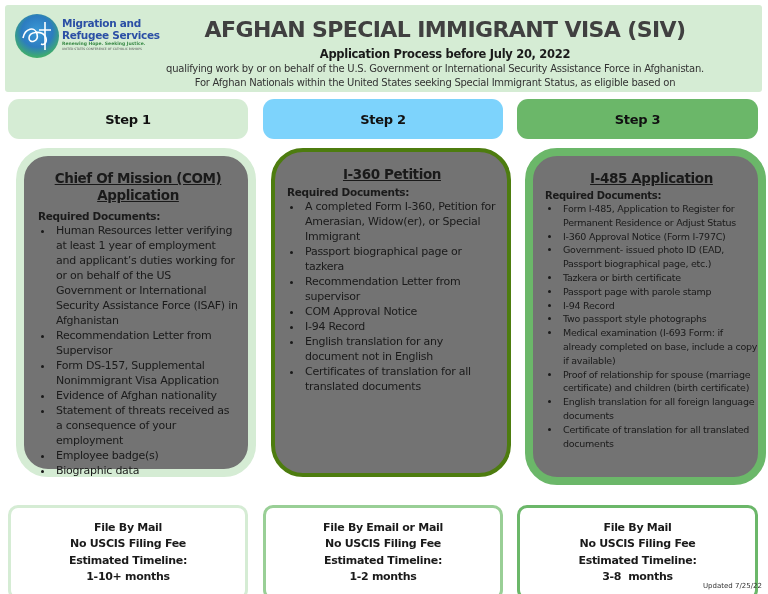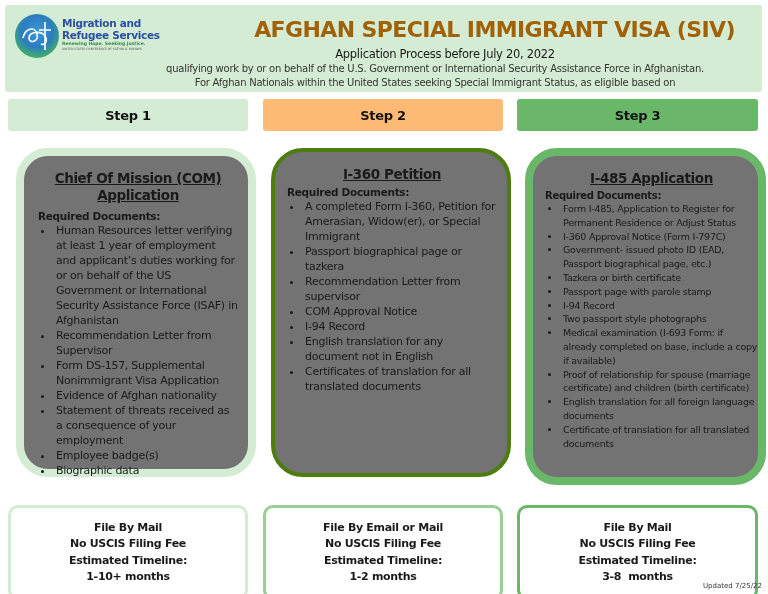--- a/index.html
+++ b/index.html
@@ -5,24 +5,24 @@
   html,body{margin:0;padding:0;}
   body{width:768px;height:594px;background:#ffffff;position:relative;overflow:hidden;
        font-family:"DejaVu Sans","Liberation Sans",sans-serif;color:#1a1a1a;}
   .header{position:absolute;left:5px;top:5px;width:757px;height:87px;background:#d5ecd4;border-radius:3px;}
   .logo{position:absolute;left:10px;top:9px;width:44px;height:44px;border-radius:50%;
         background:radial-gradient(circle at 50% 40%,#3a9ad6 0%,#2c7cc0 45%,#3fae6b 75%,#62b84a 100%);}
   .logo svg{position:absolute;left:0;top:0;}
   .org{position:absolute;left:57px;top:12px;color:#2b4fa5;font-weight:bold;font-size:10.5px;line-height:12px;letter-spacing:-0.3px;}
   .org .tag{font-size:4.5px;line-height:6px;color:#3a8a47;font-weight:bold;letter-spacing:0;}
   .org .sub{font-size:3px;line-height:4px;color:#555;font-weight:normal;letter-spacing:0;}
-  .title{position:absolute;left:150px;width:580px;top:12px;text-align:right;font-size:22px;font-weight:bold;letter-spacing:-0.6px;color:#a16207;}
-  .subtitle{position:absolute;left:150px;width:580px;top:42px;text-align:center;font-size:11.5px;font-weight:normal;letter-spacing:-0.3px;}
+  .title{position:absolute;left:150px;width:580px;top:12px;text-align:center;font-size:22px;font-weight:bold;letter-spacing:-0.6px;color:#404040;}
+  .subtitle{position:absolute;left:150px;width:580px;top:42px;text-align:center;font-size:11.5px;font-weight:bold;letter-spacing:-0.3px;}
   .desc{position:absolute;left:120px;width:620px;top:57px;text-align:center;font-size:10px;line-height:13.5px;color:#333;letter-spacing:-0.25px;}
-  .step{position:absolute;top:99px;height:32px;border-radius:3px;display:flex;align-items:center;justify-content:center;
+  .step{position:absolute;top:99px;height:40px;border-radius:11px;display:flex;align-items:center;justify-content:center;
         font-weight:bold;font-size:13px;letter-spacing:-0.3px;color:#111;}
   .card{position:absolute;top:148px;height:329px;border-radius:32px;background:#737373;box-sizing:border-box;margin-left:8px;}
   .card-title{text-align:center;font-weight:bold;font-size:13.5px;line-height:17px;text-decoration:underline;letter-spacing:-0.4px;margin-top:14px;}
   .req{font-weight:bold;font-size:10.5px;margin-top:6px;letter-spacing:-0.3px;}
   ul{margin:1px 0 0 0;padding-left:16px;font-size:11px;line-height:15px;letter-spacing:-0.25px;}
   li{padding-left:2px;}
   .small ul{font-size:9.5px;line-height:13.8px;}
   .small .req{font-size:10px;}
   .footer-box{position:absolute;top:505px;height:95px;border-radius:10px;background:#fff;box-sizing:border-box;
       display:flex;flex-direction:column;align-items:center;justify-content:center;font-weight:bold;font-size:11px;line-height:16.5px;letter-spacing:-0.3px;}
@@ -46,21 +46,21 @@
   </div>
   <div class="title">AFGHAN SPECIAL IMMIGRANT VISA (SIV)</div>
   <div class="subtitle">Application Process before July 20, 2022</div>
   <div class="desc">
     <div>qualifying work by or on behalf of the U.S. Government or International Security Assistance Force in Afghanistan.</div>
     <div>For Afghan Nationals within the United States seeking Special Immigrant Status, as eligible based on</div>
   </div>
 </div>
 
 <div class="step" style="left:8px;width:240px;background:#d5ecd4;">Step 1</div>
-<div class="step" style="left:263px;width:240px;background:#fdba74;">Step 2</div>
+<div class="step" style="left:263px;width:240px;background:#7dd3fc;">Step 2</div>
 <div class="step" style="left:517px;width:241px;background:#6bb769;">Step 3</div>
 
 <div class="card" style="left:8px;width:240px;border:8px solid #d5ecd4;padding:0 10px 0 14px;">
   <div class="card-title">
     <div>Chief Of Mission (COM)</div>
     <div>Application</div>
   </div>
   <div class="req">Required Documents:</div>
   <ul>
     <li>Human Resources letter verifying at least 1 year of employment and applicant’s duties working for or on behalf of the US Government or International Security Assistance Force (ISAF) in Afghanistan</li>

